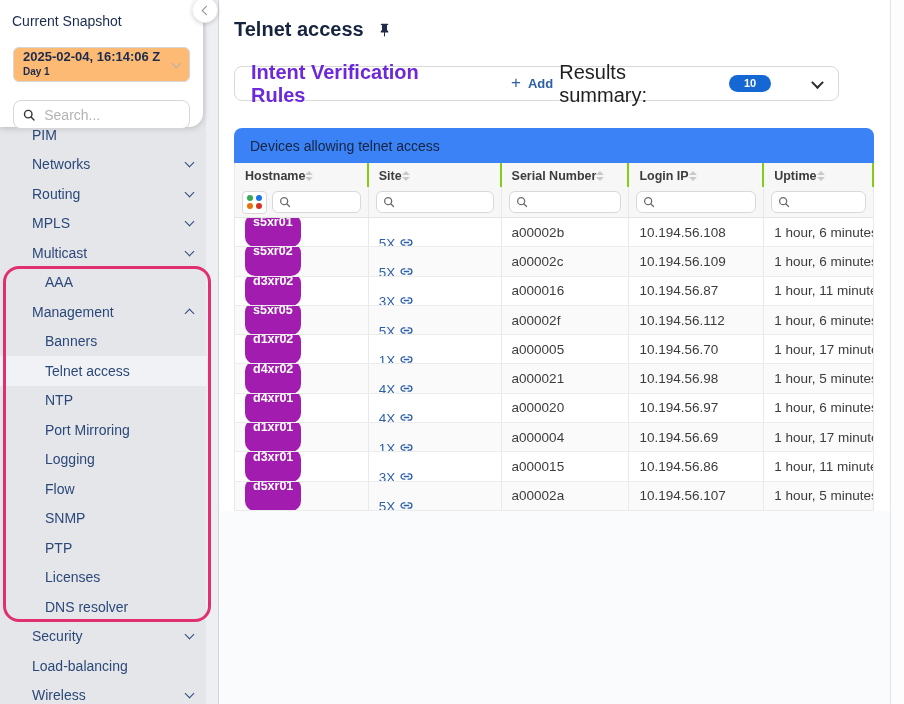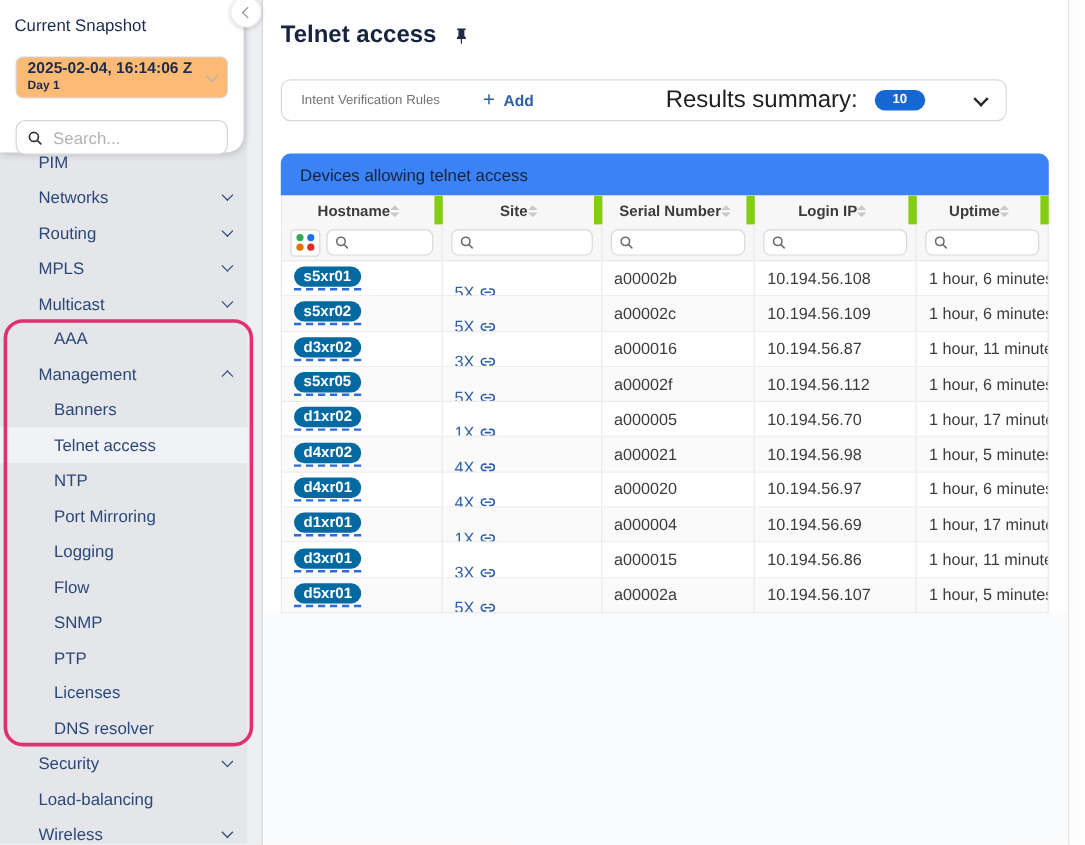--- a/index.html
+++ b/index.html
@@ -97,21 +97,21 @@
     display:flex; align-items:center; gap:13px;
   }
   .page-title { margin:0; font-size:20px; font-weight:700; color:#16243f; }
   .pin-icon { color:#1f2c47; }
 
   .ivr-card {
     position:absolute; left:14px; top:66px; width:605px; height:35px;
     border:1px solid #d9d9d9; border-radius:8px; background:#fff;
     display:flex; align-items:center; padding:0 16px;
   }
-  .ivr-title { font-size:11px; font-weight:400; color:#737373; }
+  .ivr-title { font-size:20px; font-weight:700; color:#6d28d9; }
   .add-btn {
     display:flex; align-items:center; gap:7px; margin-left:30px;
     background:none; border:none; cursor:pointer;
     color:#2d5fa8; font-weight:700; font-size:13px;
     font-family:"Liberation Sans", sans-serif;
   }
   .add-btn .plus { font-size:17px; font-weight:400; line-height:1; margin-top:-2px; }
   .ivr-right { margin-left:auto; display:flex; align-items:center; gap:14px; }
   .results-label { font-size:20px; color:#1f1f1f; }
   .count-badge {
@@ -123,22 +123,22 @@
   
   .table-card { position:absolute; left:14px; top:128px; width:640px; }
   .caption-bar {
     height:35px; background:#3b82f6; border-radius:8px 8px 0 0;
     display:flex; align-items:center; padding:0 16px;
     font-size:14px; color:#16243f;
   }
   .tgrid { border-left:1px solid #e9e9e9; }
   .thead { display:flex; height:24px; background:#f7f7f7; }
   .th {
-    display:flex; align-items:center; justify-content:center;
-    padding:1px 9px 0 10px; border-right:7px solid #84cc16;
+    display:flex; align-items:center; justify-content:flex-start;
+    padding:1px 9px 0 10px; border-right:2px solid #84cc16;
     font-size:12.5px; font-weight:700; color:#3c3c3c; cursor:pointer;
   }
   .sorter { display:flex; flex-direction:column; gap:2px; }
   .tri { width:0; height:0; border-left:4px solid transparent; border-right:4px solid transparent; }
   .tri.up { border-bottom:4px solid #c9c9c9; }
   .tri.down { border-top:4px solid #c9c9c9; }
   .tfilters { display:flex; height:31px; background:#f7f7f7; border-bottom:1px solid #e4e4e4; }
   .tf {
     display:flex; align-items:center; gap:5px; padding:0 7px;
     border-right:1px solid #e9e9e9;
@@ -160,25 +160,25 @@
   .td {
     display:flex; align-items:center; padding:0 10px;
     border-right:1px solid #e9e9e9; font-size:13.5px; color:#3c3c3c;
     overflow:hidden; white-space:nowrap;
   }
   .host-wrap {
     display:inline-block; border-bottom:2px dashed #2e6bd6;
     padding-bottom:1px; cursor:pointer;
   }
   .host-badge {
-    display:inline-block; background:#0369a1; color:#fff;
-    border-radius:10px; padding:1px 8px 2px; font-size:12.5px; font-weight:600;
+    display:inline-block; background:#a21caf; color:#fff;
+    border-radius:10px; padding:1px 8px 18px; font-size:12.5px; font-weight:600;
   }
   .site-link {
-    display:flex; align-items:center; gap:5px;
+    display:flex; gap:5px;
     color:#2d5fa8; cursor:pointer; font-size:13.5px;margin-top:22px;
   }
   .c0 { width:134px; } .c1 { width:133px; } .c2 { width:128px; }
   .c3 { width:135px; } .c4 { width:110px; }
 </style>
 </head>
 <body>
 
 <div class="app">
 

